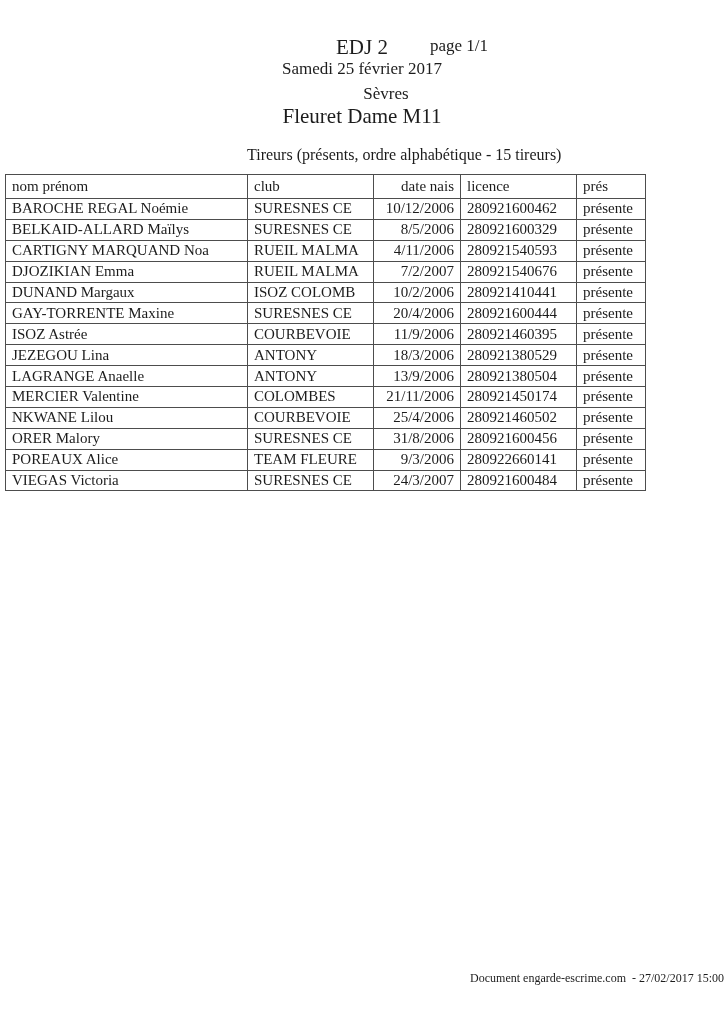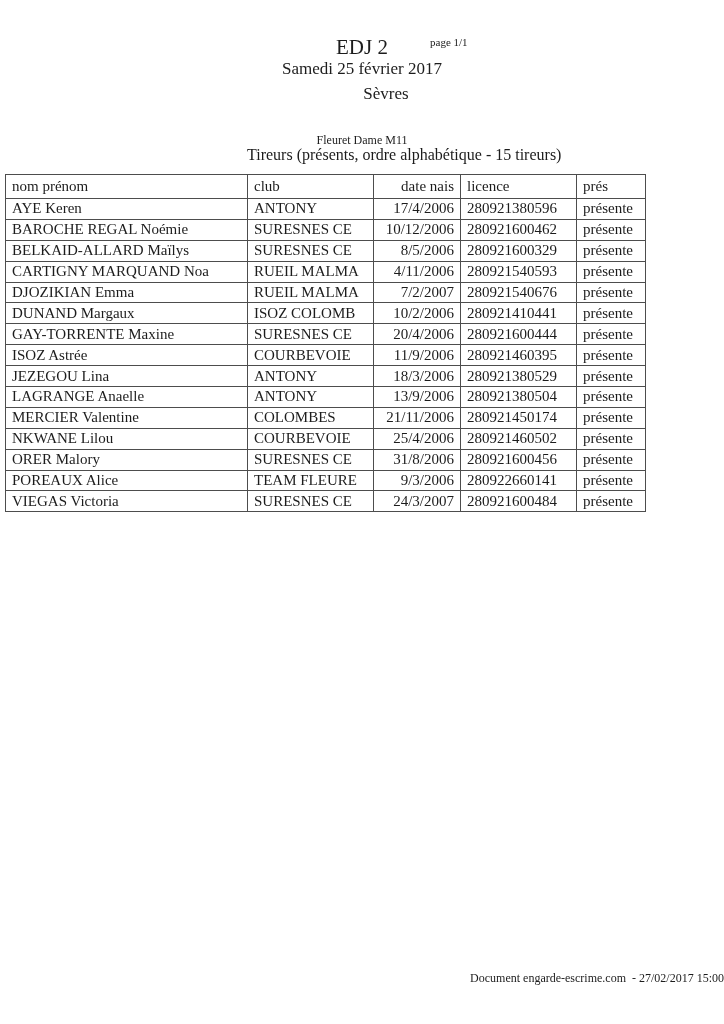--- a/index.html
+++ b/index.html
@@ -24,25 +24,25 @@
     line-height: 1.1;
   }
   .doc-title {
     top: 36px;
     font-size: 21px;
   }
   .page-indicator {
     position: absolute;
     left: 430px;
     top: 36px;
-    font-size: 11px;
+    font-size: 17px;
   }
   .event-date   { top: 60px;  font-size: 17px; }
   .event-venue  { top: 85px;  font-size: 17px; padding-left: 48px; }
-  .event-weapon { top: 105px; font-size: 12px; margin-top: 29px; }
+  .event-weapon { top: 105px; font-size: 21px; }
   .section-title {
     position: absolute;
     left: 247px;
     top: 146px;
     font-size: 16px;
   }
   table.fencers {
     position: absolute;
     left: 5px;
     top: 174px;
@@ -107,27 +107,20 @@
       <tr>
         <th class="col-name">nom prénom</th>
         <th class="col-club">club</th>
         <th class="col-date">date nais</th>
         <th class="col-licence">licence</th>
         <th class="col-pres">prés</th>
       </tr>
     </thead>
     <tbody>
         <tr>
-          <td class="col-name">AYE Keren</td>
-          <td class="col-club">ANTONY</td>
-          <td class="col-date">17/4/2006</td>
-          <td class="col-licence">280921380596</td>
-          <td class="col-pres">présente</td>
-        </tr>
-        <tr>
           <td class="col-name">BAROCHE REGAL Noémie</td>
           <td class="col-club">SURESNES CE</td>
           <td class="col-date">10/12/2006</td>
           <td class="col-licence">280921600462</td>
           <td class="col-pres">présente</td>
         </tr>
         <tr>
           <td class="col-name">BELKAID-ALLARD Maïlys</td>
           <td class="col-club">SURESNES CE</td>
           <td class="col-date">8/5/2006</td>

